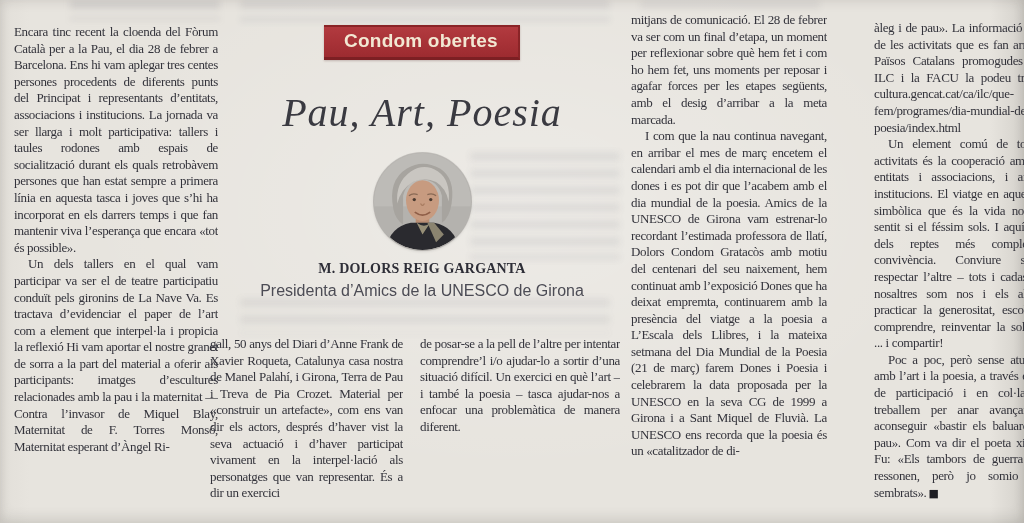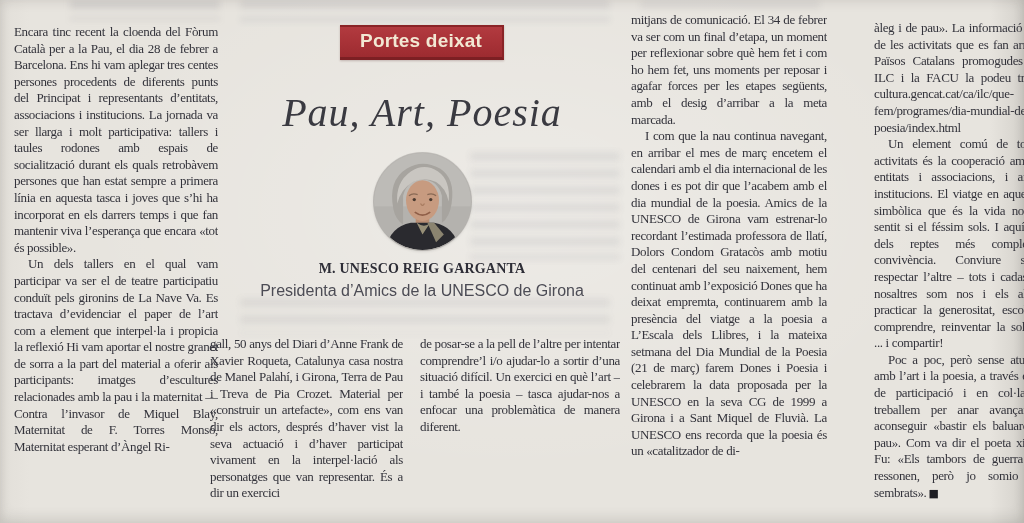--- a/index.html
+++ b/index.html
@@ -112,21 +112,21 @@
   <div class="ghost g3"></div>
   <div class="ghost g4"></div>
   <div class="ghost g5"></div>
 
   <div class="col col1">
     <p>Encara tinc recent la cloenda del Fòrum Català per a la Pau, el dia 28 de febrer a Barcelona. Ens hi vam aplegar tres centes persones procedents de diferents punts del Principat i representants d’entitats, associacions i institucions. La jornada va ser llarga i molt participativa: tallers i taules rodones amb espais de socialització durant els quals retrobàvem persones que han estat sempre a primera línia en aquesta tasca i joves que s’hi ha incorporat en els darrers temps i que fan mantenir viva l’esperança que encara «tot és possible».</p>
     <p class="ind">Un dels tallers en el qual vam participar va ser el de teatre participatiu conduït pels gironins de La Nave Va. Es tractava d’evidenciar el paper de l’art com a element que interpel·la i propicia la reflexió Hi vam aportar el nostre granet de sorra a la part del material a oferir als participants: imatges d’escultures relacionades amb la pau i la maternitat — Contra l’invasor de Miquel Blay, Maternitat de F. Torres Monsó, Maternitat esperant d’Àngel Ri-</p>
   </div>
 
   <div class="feature">
-    <div class="banner">Portes deixat</div>
+    <div class="banner">Condom obertes</div>
     <div class="headline">Pau, Art, Poesia</div>
     <div class="photo">
       <svg viewBox="0 0 100 100">
         <defs>
           <clipPath id="pc">
               <circle cx="50" cy="50" r="50"></circle>
             </clipPath>
         </defs>
         <g clip-path="url(#pc)">
           <rect x="0" y="0" width="100" height="100" fill="#b4b2ae"></rect>
@@ -144,34 +144,34 @@
           <path d="M48,52 Q50,56 52,52" stroke="#a67a5e" stroke-width="1.2" fill="none"></path>
           <path d="M42,61 Q50,67 58,61" stroke="#8f5f48" stroke-width="1.8" fill="none"></path>
 
           <path d="M12,100 Q16,76 38,72 L62,72 Q84,76 88,100 Z" fill="#2a2a2f"></path>
 
           <path d="M44,72 L50,84 L58,72 Q52,78 44,72 Z" fill="#978f77"></path>
           <path d="M55,72 L64,92 L72,84 L62,72 Z" fill="#8b8470"></path>
         </g>
       </svg>
     </div>
-    <div class="byline-name">M. UNESCO REIG GARGANTA</div>
+    <div class="byline-name">M. DOLORS REIG GARGANTA</div>
     <div class="byline-role">Presidenta d’Amics de la UNESCO de Girona</div>
   </div>
 
   <div class="col col2">
     <p>gall, 50 anys del Diari d’Anne Frank de Xavier Roqueta, Catalunya casa nostra de Manel Palahí, i Girona, Terra de Pau i Treva de Pia Crozet. Material per «construir un artefacte», com ens van dir els actors, després d’haver vist la seva actuació i d’haver participat vivament en la interpel·lació als personatges que van representar. És a dir un exercici</p>
   </div>
 
   <div class="col col3">
     <p>de posar-se a la pell de l’altre per intentar comprendre’l i/o ajudar-lo a sortir d’una situació difícil. Un exercici en què l’art – i també la poesia – tasca ajudar-nos a enfocar una problemàtica de manera diferent.</p>
   </div>
 
   <div class="col col4">
-    <p>mitjans de comunicació. El 34 de febrer va ser com un final d’etapa, un moment per reflexionar sobre què hem fet i com ho hem fet, uns moments per reposar i agafar forces per les etapes següents, amb el desig d’arribar a la meta marcada.</p>
+    <p>mitjans de comunicació. El 28 de febrer va ser com un final d’etapa, un moment per reflexionar sobre què hem fet i com ho hem fet, uns moments per reposar i agafar forces per les etapes següents, amb el desig d’arribar a la meta marcada.</p>
     <p class="ind">I com que la nau continua navegant, en arribar el mes de març encetem el calendari amb el dia internacional de les dones i es pot dir que l’acabem amb el dia mundial de la poesia. Amics de la UNESCO de Girona vam estrenar-lo recordant l’estimada professora de llatí, Dolors Condom Gratacòs amb motiu del centenari del seu naixement, hem continuat amb l’exposició Dones que ha deixat empremta, continuarem amb la presència del viatge a la poesia a L’Escala dels Llibres, i la mateixa setmana del Dia Mundial de la Poesia (21 de març) farem Dones i Poesia i celebrarem la data proposada per la UNESCO en la seva CG de 1999 a Girona i a Sant Miquel de Fluvià. La UNESCO ens recorda que la poesia és un «catalitzador de di-</p>
   </div>
 
   <div class="col col5">
     <p>àleg i de pau». La informació general de les activitats que es fan arreu dels Països Catalans promogudes per al ILC i la FACU la podeu trobar a: cultura.gencat.cat/ca/ilc/que-fem/programes/dia-mundial-de-la-poesia/index.html</p>
     <p class="ind">Un element comú de totes les activitats és la cooperació amb altres entitats i associacions, i amb les institucions. El viatge en aquesta nau simbòlica que és la vida no tindria sentit si el féssim sols. I aquí rau un dels reptes més complex: la convivència. Conviure significa respectar l’altre – tots i cadascun de nosaltres som nos i els altres –, practicar la generositat, escoltar per comprendre, reinventar la solidaritat, ... i compartir!</p>
     <p class="ind"><span>Poc a poc, però sense aturar-nos, amb l’art i la poesia, a través d’espais de participació i en col·laboració treballem per anar avançant, per aconseguir «bastir els baluard de la pau». Com va dir el poeta xinès Du Fu: «Els tambors de guerra encara ressonen, però jo somio camps sembrats».</span><span class="endmark">■</span></p>
   </div>
 
 </div>

